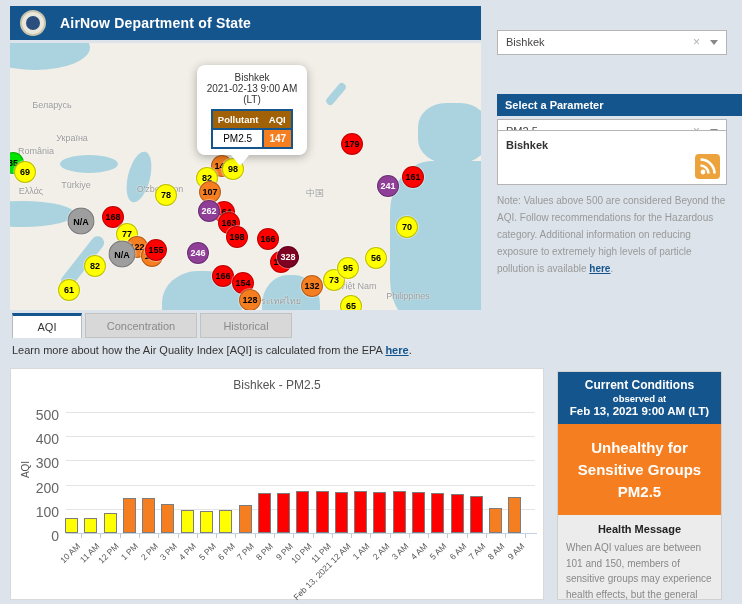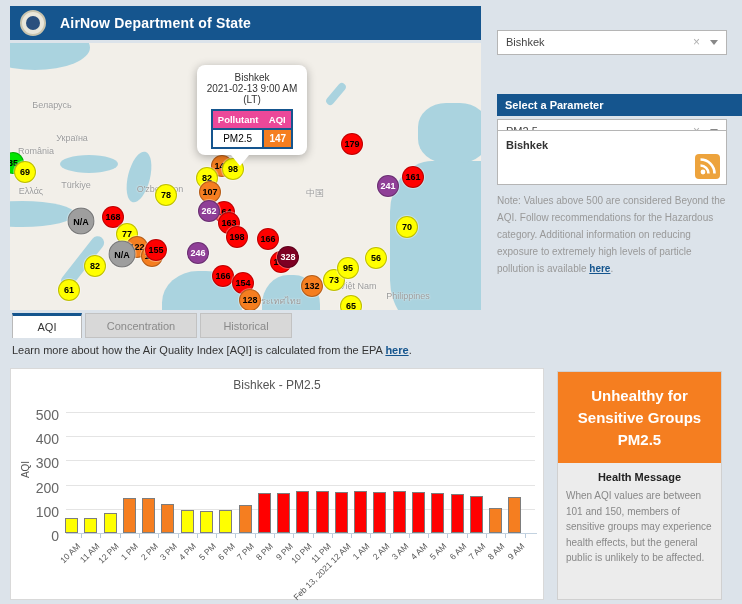--- a/index.html
+++ b/index.html
@@ -25,21 +25,21 @@
   .marker{ position:absolute; width:22px; height:22px; border-radius:50%; display:flex; align-items:center; justify-content:center;
            font-size:9px; font-weight:bold; transform:translate(-50%,-50%); border:1px solid rgba(0,0,0,.25); box-shadow:0 0 0 1px rgba(255,255,255,.35);}
   .marker.na{ width:27px; height:27px; }
 
   
   .popup{ left:187px; top:22px; width:110px; background:#fff; border-radius:8px; box-shadow:0 2px 10px rgba(0,0,0,.3); padding:7px 5px 6px; text-align:center; }
   .popup .city{ font-size:10px; color:#333; }
   .popup .dt{ font-size:10px; color:#333; }
   .popup-tail{ position:absolute; left:34px; top:100%; width:0; height:0; border-left:9px solid transparent; border-right:9px solid transparent; border-top:11px solid #fff; }
   .popup table{ border-collapse:collapse; margin:4px auto 0; border:2px solid #15558e; }
-  .popup th{ background:#ec4899; color:#fff; font-size:9.5px; padding:3px 5px; }
+  .popup th{ background:#a16207; color:#fff; font-size:9.5px; padding:3px 5px; }
   .popup td{ font-size:10px; padding:3px 5px; border-top:2px solid #15558e; }
   .popup td.aqi{ background:#f57e20; color:#fff; font-weight:bold; border-left:2px solid #15558e;}
 
   
   .tabs{ left:12px; top:313px; height:25px; display:flex; gap:3px; }
   .tab{ height:25px; display:flex; align-items:center; justify-content:center; font-size:11px; cursor:pointer; }
   .tab.active{ width:70px; background:#fff; border:1px solid #b9b9b9; border-top:3px solid #15558e; border-bottom:none; color:#333; }
   .tab.inactive{ background:#d8d8d8; border:1px solid #c2c2c2; color:#8a8a8a; }
   .learn{ left:12px; top:344px; font-size:11px; color:#333; }
   a.lnk{ color:#15558e; text-decoration:underline; font-weight:bold; cursor:pointer; }
@@ -342,20 +342,25 @@
       <circle cx="8" cy="18" r="2.4" fill="#fff"></circle>
       <path d="M5.5 11.5 a8 8 0 0 1 8 8" stroke="#fff" stroke-width="2.6" fill="none"></path>
       <path d="M5.5 5.5 a14 14 0 0 1 14 14" stroke="#fff" stroke-width="2.6" fill="none"></path>
     </svg>
   </div>
 </div>
 
 <div class="abs note"><span>Note: Values above 500 are considered Beyond the AQI. Follow recommendations for the Hazardous category. Additional information on reducing exposure to extremely high levels of particle pollution is available </span><a class="lnk">here</a><span>.</span></div>
 
 <div class="abs cc-panel">
+  <div class="cc-head">
+    <div class="l1">Current Conditions</div>
+    <div class="l2">observed at</div>
+    <div class="l3">Feb 13, 2021 9:00 AM (LT)</div>
+  </div>
   <div class="cc-aqi">
     <div>Unhealthy for Sensitive Groups</div>
     <div>PM2.5</div>
   </div>
   <div class="cc-health">
     <div class="ht">Health Message</div>
     <div class="hp">When AQI values are between 101 and 150, members of sensitive groups may experience health effects, but the general public is unlikely to be affected.</div>
   </div>
 </div>
 

